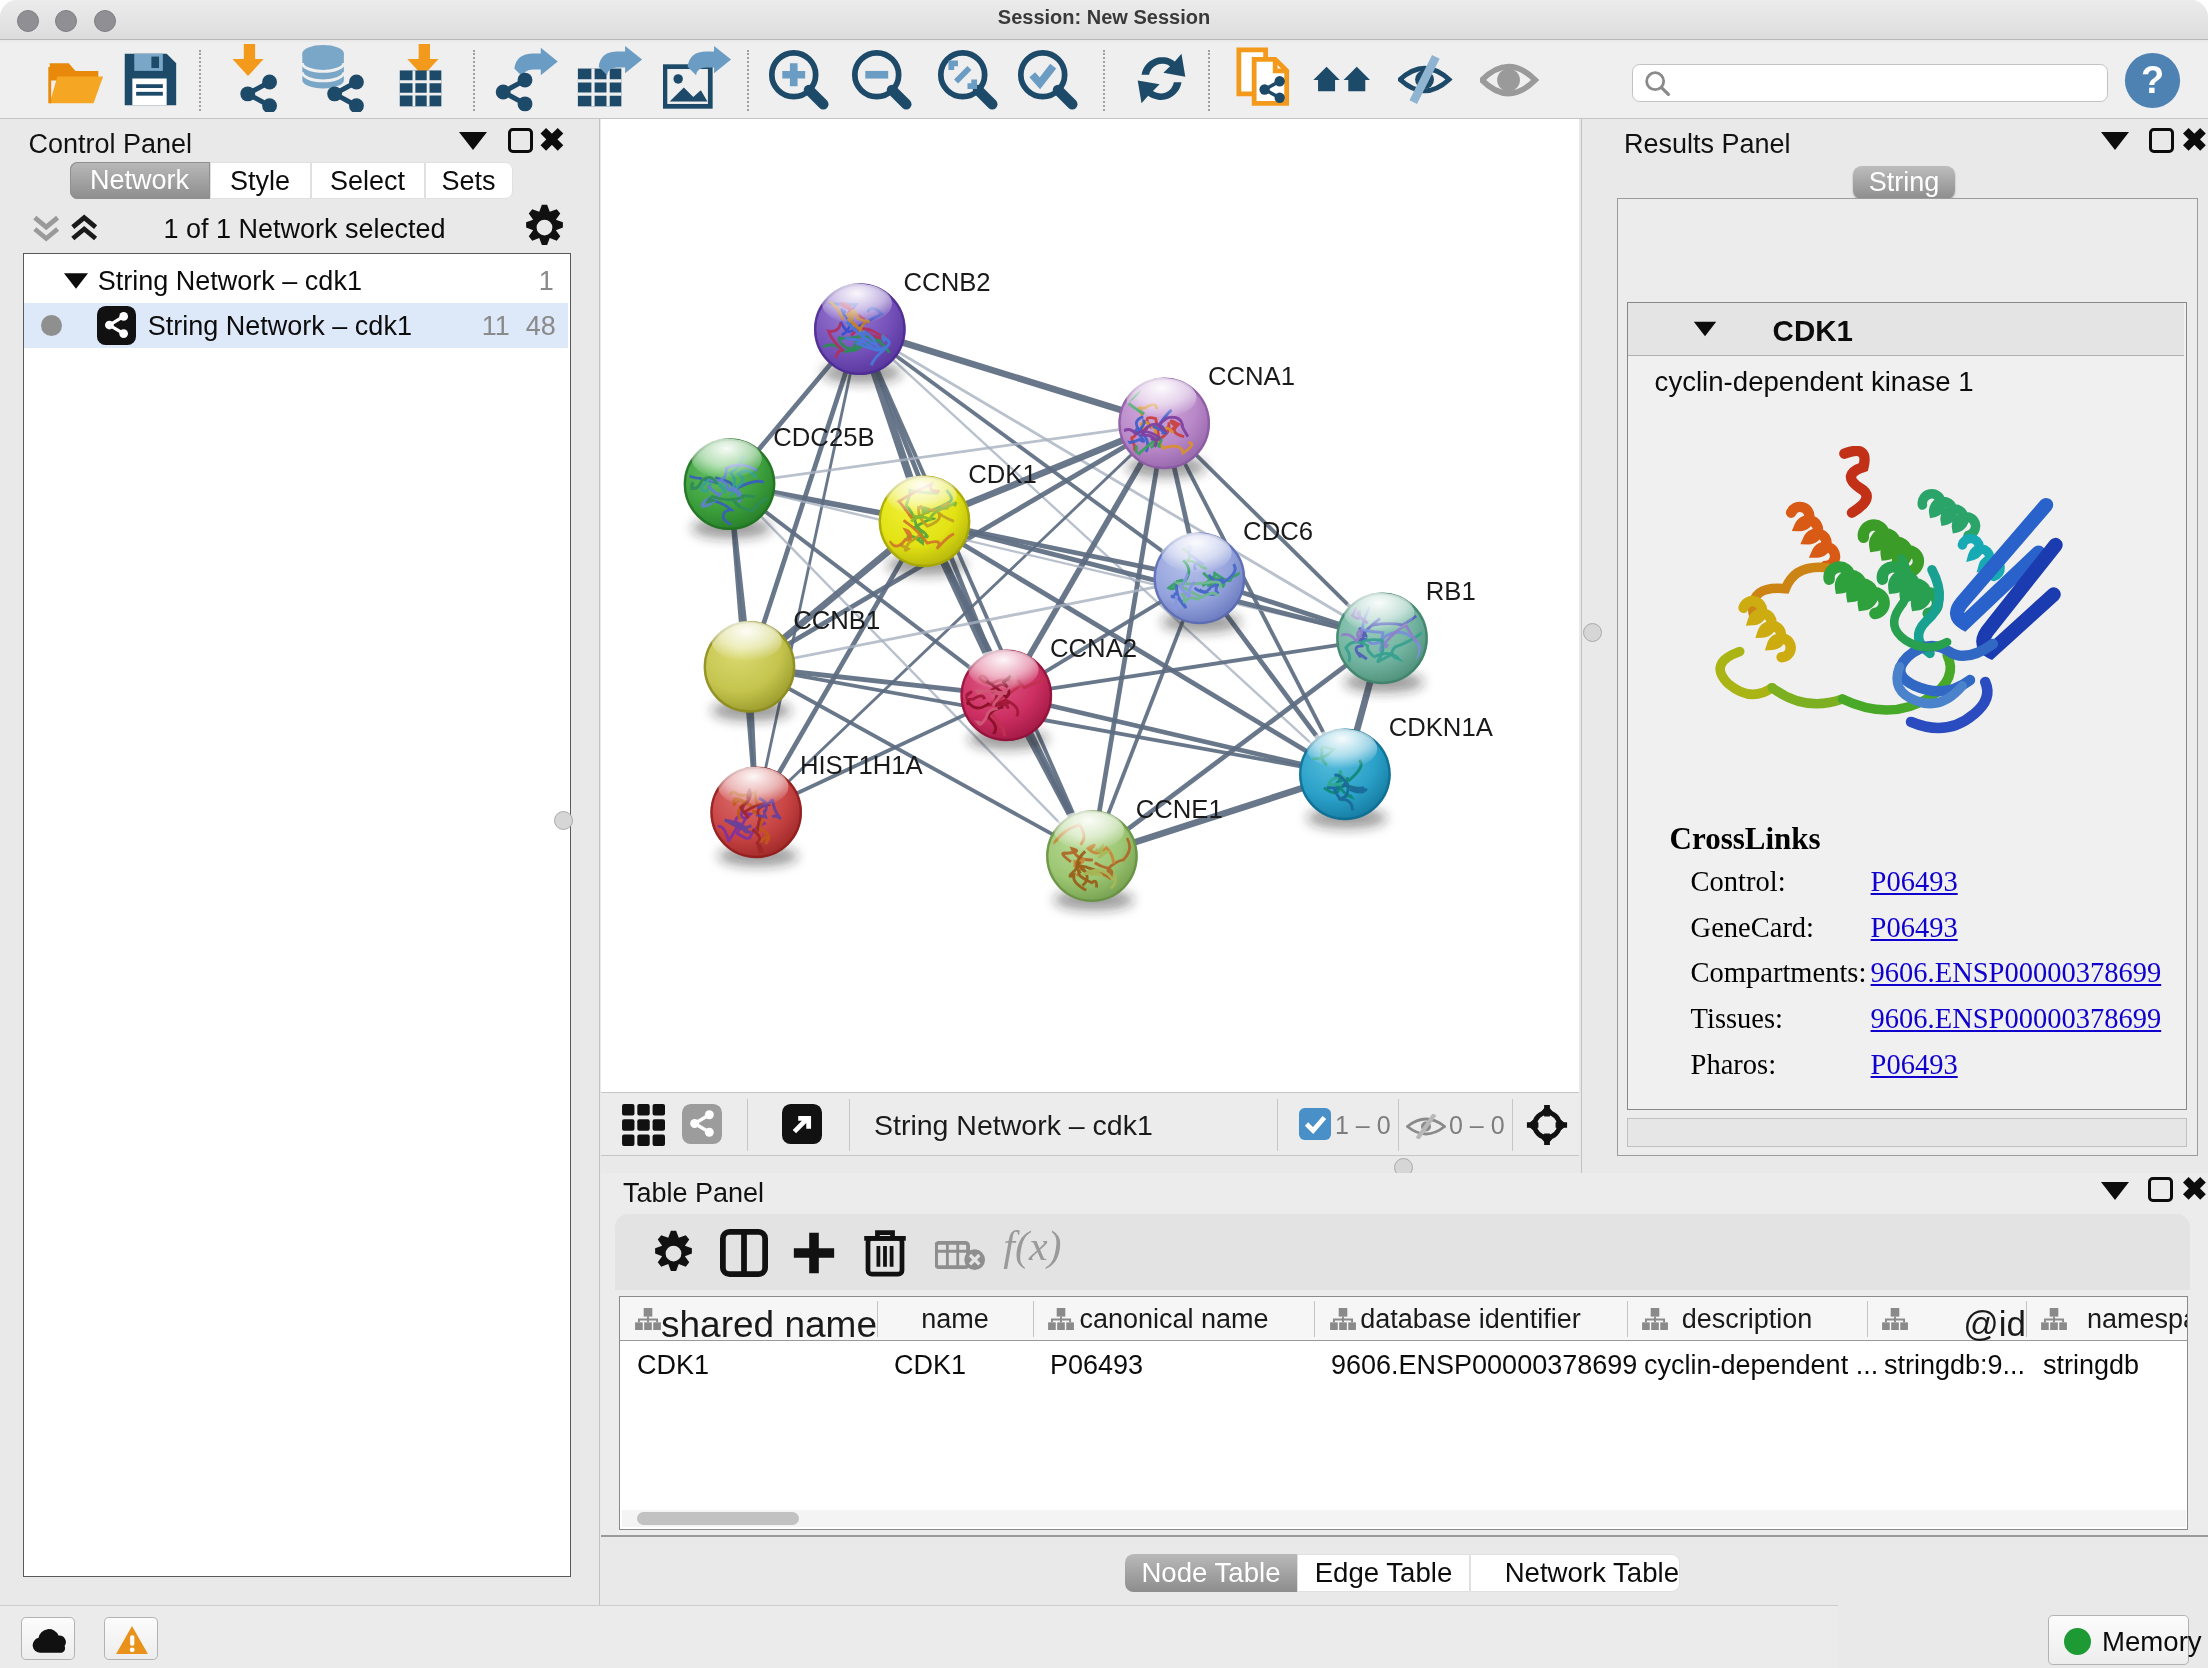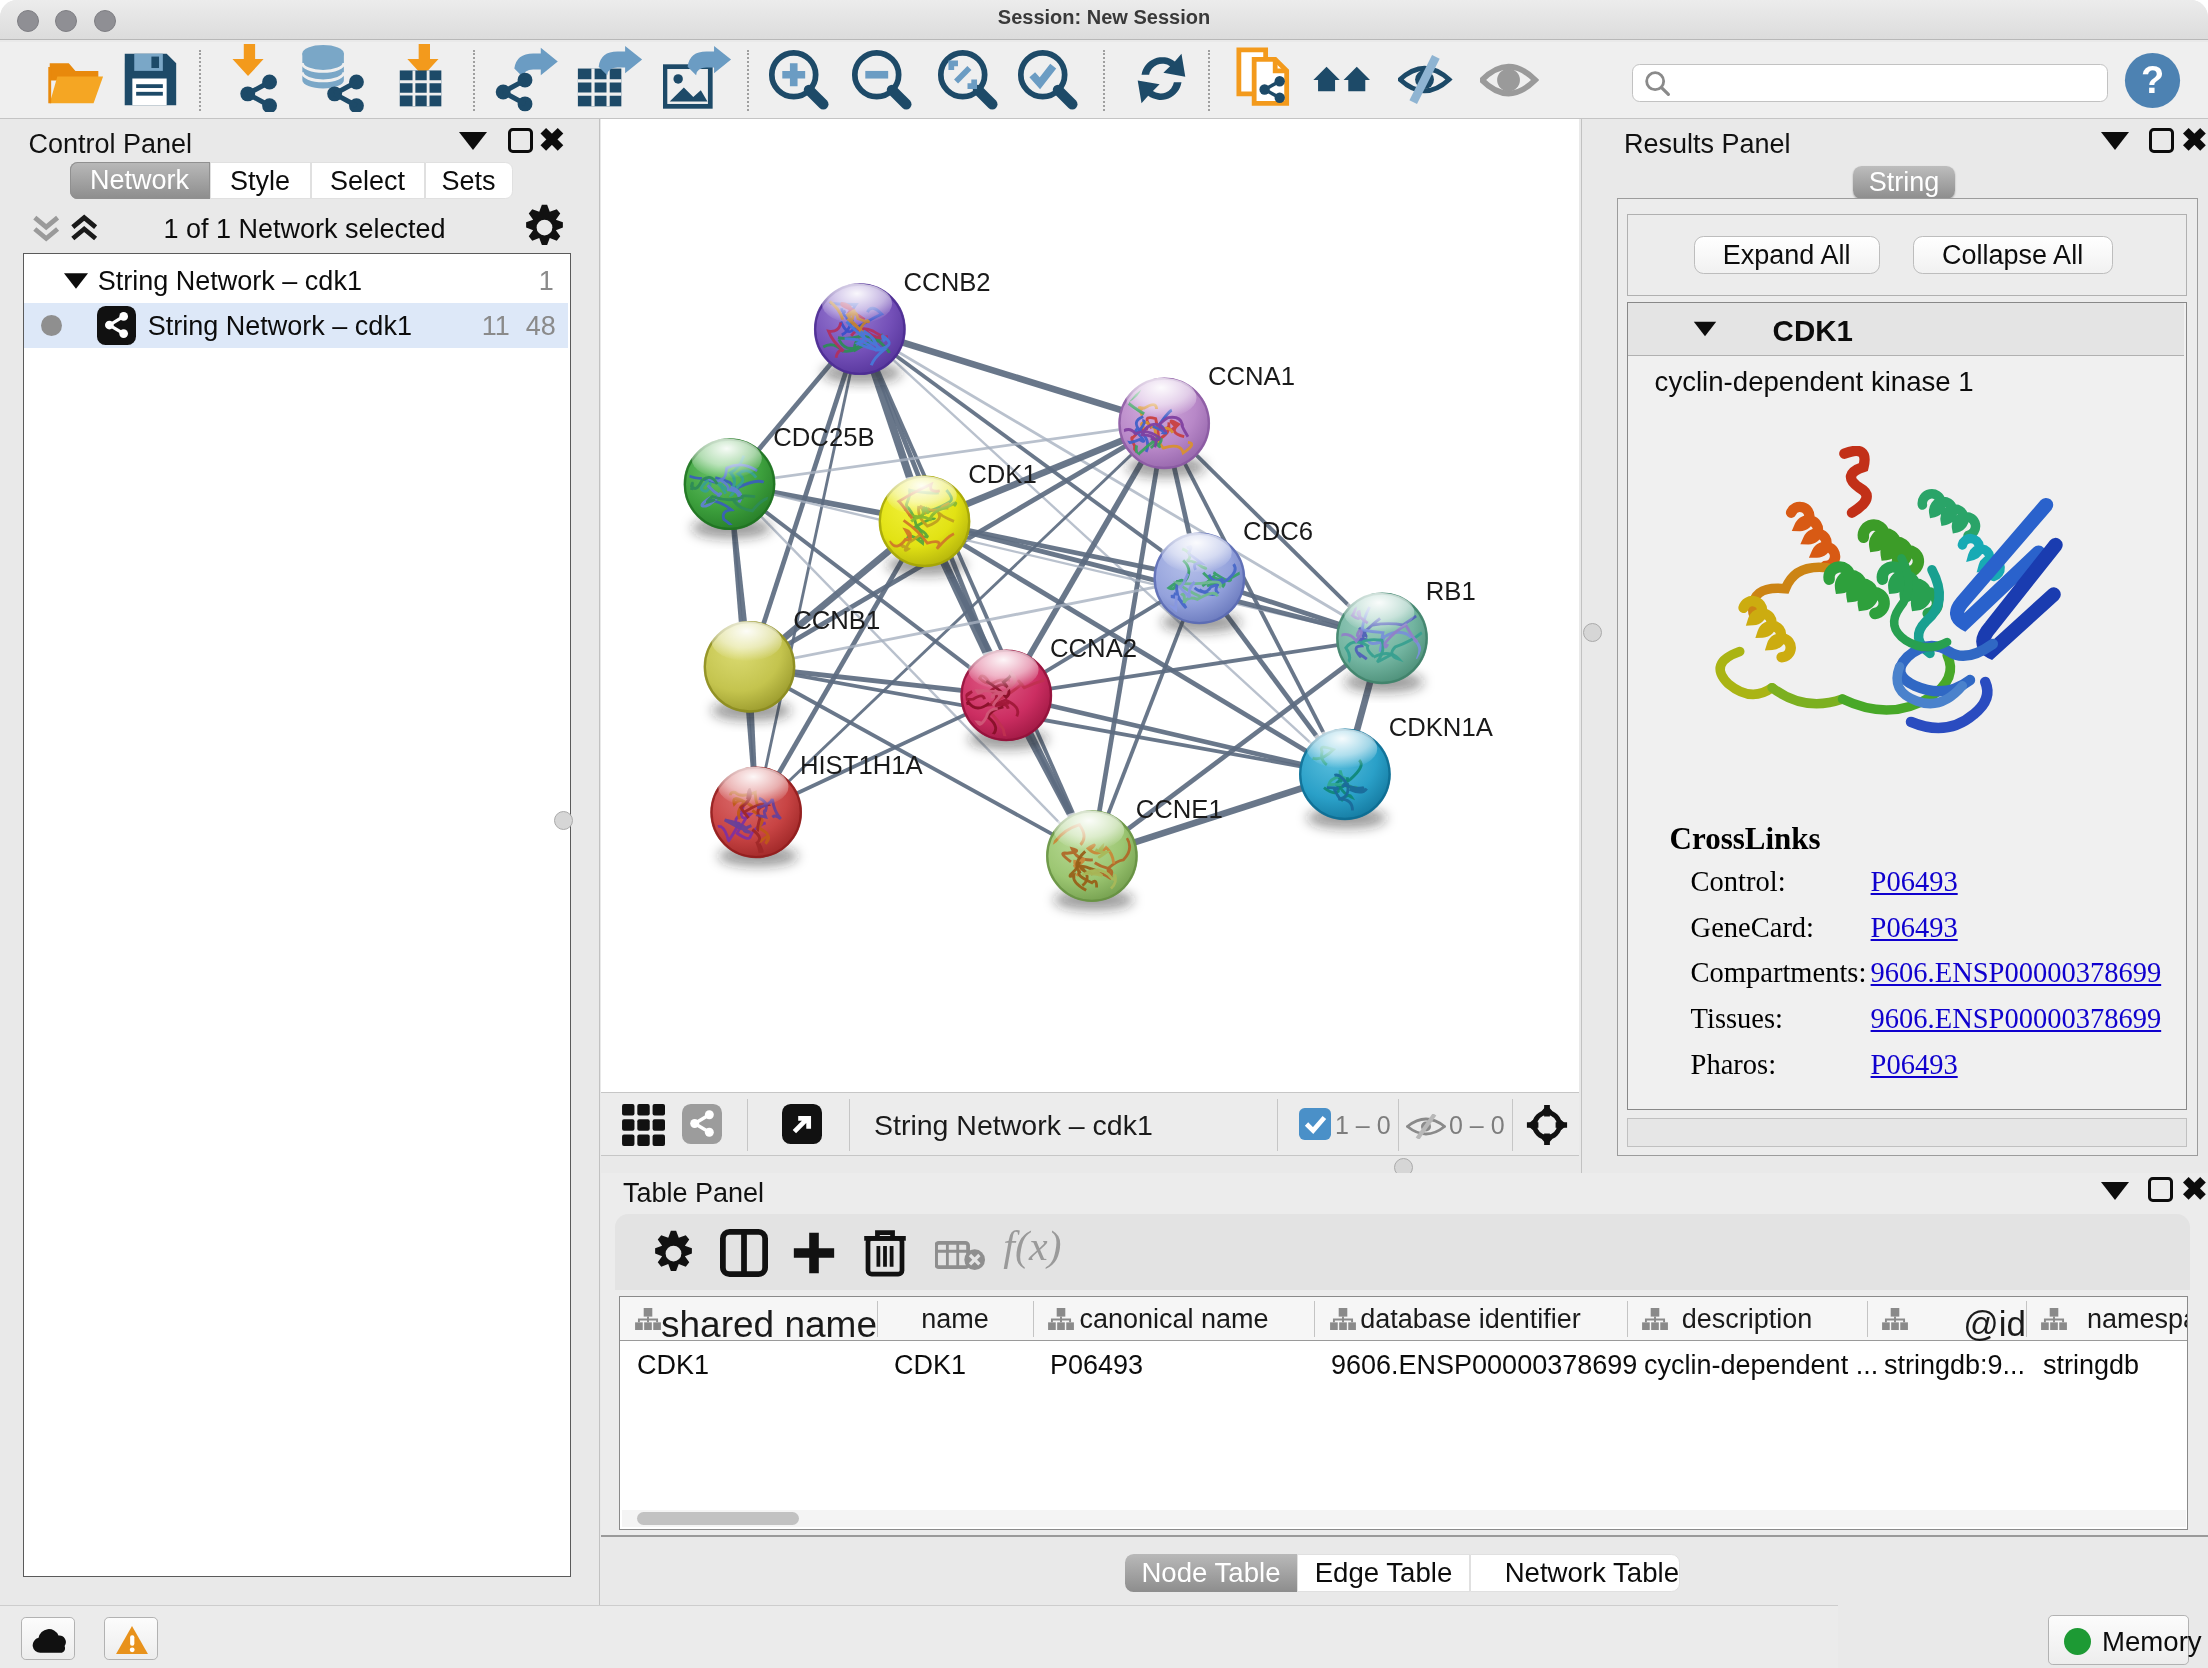--- a/index.html
+++ b/index.html
@@ -696,24 +696,20 @@
       </svg>
 </div>
 <div class="abs" style="left:1394px;top:1158px;width:19px;height:19px;border-radius:50%;background:#d6d6d6;border:1px solid #aaa"></div>
 <div class="abs" style="left:1581px;top:119px;width:628px;height:1054px;background:#e9e9e9;border-left:1.9px solid #c2c2c2">
 <div class="abs phdr" style="left:42px;top:9.5px">Results Panel</div>
 <div class="abs tri" style="left:519px;top:13.3px"></div>
 <div class="abs sqbtn" style="left:567px;top:8.6px"></div>
 <div class="abs xbtn" style="left:599px;top:8.6px">✖</div>
 <div class="abs" style="left:271px;top:47px;width:102px;height:33px;background:linear-gradient(#bdbdbd,#8d8d8d);border-radius:8.6px;color:#fff;font-size:27px;text-align:center;line-height:32px;box-shadow:0 1px 1.9px rgba(0,0,0,0.3)">String</div>
 <div class="abs" style="left:35px;top:79px;width:581px;height:958px;background:#ececec;border:1.9px solid #9c9c9c">
-<div class="abs" style="left:8.6px;top:15px;width:560px;height:82px;border:1.9px solid #b0b0b0">
-          <div class="abs btn" style="left:66px;top:21px;width:186px;height:38px;line-height:36px">Expand All</div>
-          <div class="abs btn" style="left:285px;top:21px;width:200px;height:38px;line-height:36px">Collapse All</div>
-        </div>
 <div class="abs" style="left:8.6px;top:103px;width:560px;height:808px;border:1.9px solid #888;background:#f0f0f0">
 <div class="abs" style="left:0;top:0;width:556px;height:53px;background:#e4e4e4;border-bottom:1.9px solid #b0b0b0">
             <div class="abs tri" style="left:63px;top:17px;transform:scale(0.8)"></div>
             <div class="abs" style="left:145px;top:10.5px;font-size:29.5px;font-weight:bold;color:#0c0c0c">CDK1</div>
           </div>
 <div class="abs" style="left:27px;top:63px;font-size:27.6px;color:#0c0c0c">cyclin-dependent kinase 1</div>
 <svg class="abs" style="left:49px;top:143px" width="390" height="314" viewBox="0 0 410 330">
             <g stroke-linecap="round" fill="none">
               <path d="M176 8 q26 -10 20 14 q-24 8 -4 22 q18 10 -8 26" stroke="#c23018" stroke-width="11"></path>
               <path d="M120 70 a10 10 0 1 1 9 14 a10 10 0 1 1 9 14 a10 10 0 1 1 9 14 a10 10 0 1 1 9 14" fill="none" stroke="#d85a14" stroke-width="11"></path>

